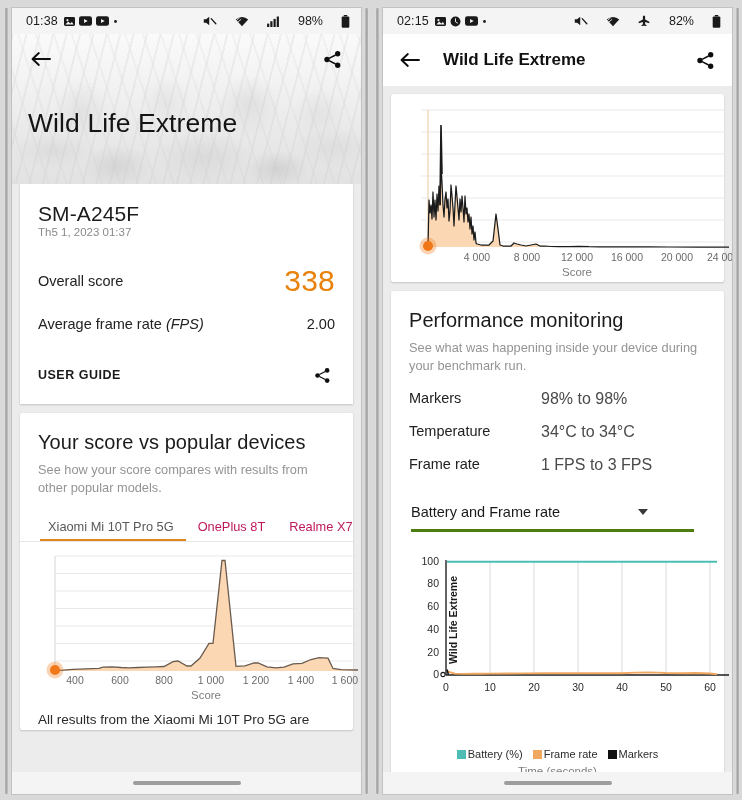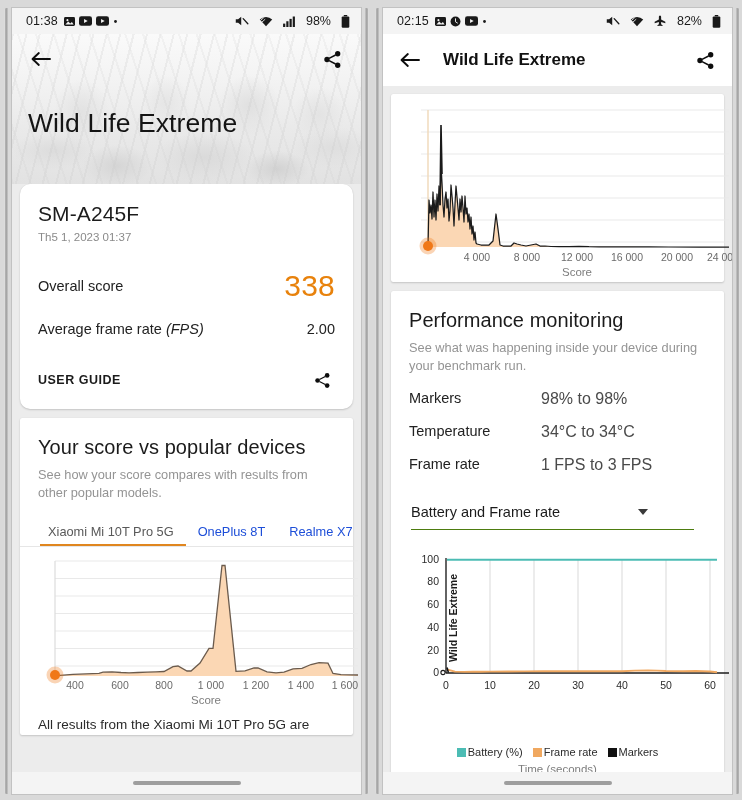--- a/index.html
+++ b/index.html
@@ -17,21 +17,21 @@
            background:linear-gradient(90deg,#c9c9c9,#9a9a9a,#f2f2f2);}
   .screen{position:relative;width:100%;height:100%;background:#ececec;
           overflow:hidden;box-shadow:0 0 0 1px #c2c2c2;}
 
   
   .statusbar{height:26px;background:#f4f4f4;display:flex;align-items:center;
              padding:0 11px 0 14px;box-sizing:border-box;font-size:12.5px;color:#111;}
   .sb-time{font-size:12.5px;letter-spacing:.1px;color:#1a1a1a;}
   .sb-icons-l{display:flex;align-items:center;gap:4px;margin-left:6px;}
   .sb-spacer{flex:1;}
-  .sb-icons-r{display:flex;align-items:center;gap:10px;}
+  .sb-icons-r{display:flex;align-items:center;gap:18px;}
   .sb-bat{font-size:12.5px;margin-left:1px;color:#1a1a1a;}
   .gi{display:inline-block;line-height:0;}
 
   
   .hero{position:relative;height:150px;overflow:hidden;background:#efefef;}
   .hero-img{position:absolute;inset:0;
      background:
       radial-gradient(ellipse 60px 26px at 12% 78%, #dcdcdc 0%, rgba(220,220,220,0) 70%),
       radial-gradient(ellipse 50px 30px at 30% 88%, #d5d5d5 0%, rgba(213,213,213,0) 70%),
       radial-gradient(ellipse 70px 34px at 55% 82%, #dadada 0%, rgba(218,218,218,0) 72%),
@@ -56,57 +56,57 @@
   
   .appbar{height:52px;background:#fff;display:flex;align-items:center;
           padding:0 14px 0 14px;gap:16px;}
   .appbar-title{font-size:17px;font-weight:bold;color:#111;flex:1;margin-left:4px;}
 
   
   .scroll{position:relative;height:calc(100% - 26px);overflow:hidden;background:#ececec;}
   .scroll.r{height:calc(100% - 26px - 52px);}
   .card{background:#fff;margin:0 8px 9px 8px;border-radius:2px;
         box-shadow:0 1px 2px rgba(0,0,0,.16),0 0 1px rgba(0,0,0,.10);}
-  .card.flush{margin-top:0;border-radius:10px;}
+  .card.flush{margin-top:0;border-radius:0;}
   .card.firstr{margin-top:8px;}
 
   .pad{padding:18px 18px 16px 18px;}
 
   .dev-name{font-size:21px;color:#1b1b1b;letter-spacing:.1px;}
-  .dev-date{font-size:11.5px;color:#8a8a8a;margin-top:5px;}
+  .dev-date{font-size:11.5px;color:#8a8a8a;}
   .row{display:flex;align-items:baseline;justify-content:space-between;}
   .row-lbl{font-size:14.5px;color:#222;}
   .row-val{font-size:14.5px;color:#222;}
   .score-row{margin-top:28px;align-items:center;}
   .score-val{font-size:30px;color:#e8820c;line-height:1;letter-spacing:.2px;}
   .fps-row{margin-top:20px;}
   .guide-row{margin-top:30px;display:flex;align-items:center;justify-content:space-between;}
   .guide-lbl{font-size:12.5px;font-weight:bold;color:#1b1b1b;letter-spacing:.5px;}
 
   .h2{font-size:20px;color:#1b1b1b;letter-spacing:.05px;}
   .sub{font-size:12.8px;color:#949494;line-height:1.42;margin-top:7px;}
 
   .tabs{display:flex;gap:0;margin-top:22px;padding-left:2px;}
-  .tab{font-size:12.8px;color:#1d4ed8;padding:0 12px 7px 12px;position:relative;
+  .tab{font-size:12.8px;color:#be185d;padding:0 12px 7px 12px;position:relative;
        cursor:pointer;white-space:nowrap;}
   .tab:first-child{padding-left:8px;}
   .tab.active{color:#595959;}
   .tab.active:after{content:"";position:absolute;left:0;right:0;bottom:0;height:2.5px;
                     background:#e0861f;}
 
   .divider-h{height:1px;background:#e6e6e6;margin:0 0 0 0;}
 
   .foot-txt{font-size:13.5px;color:#2b2b2b;padding:6px 18px 0 18px;line-height:1.35;}
 
   
   .perf-row{display:flex;margin-top:15px;}
   .perf-k{width:132px;font-size:14.5px;color:#222;}
   .perf-v{font-size:16px;color:#4a4a4a;}
 
-  .select{margin:30px 12px 0 2px;padding-bottom:9px;border-bottom:1px solid #4d7c0f;
+  .select{margin:30px 12px 0 2px;padding-bottom:9px;border-bottom:3px solid #4d7c0f;
           display:flex;align-items:center;cursor:pointer;}
   .select-val{font-size:14.5px;color:#1b1b1b;flex:1;}
   .caret{width:0;height:0;border-left:5.5px solid transparent;border-right:5.5px solid transparent;
          border-top:6.5px solid #3a3a3a;margin-right:46px;}
 
   
   .legend{display:flex;align-items:center;justify-content:center;gap:10px;margin-top:4px;}
   .lg{display:flex;align-items:center;gap:2px;font-size:11px;color:#2b2b2b;}
   .sw{width:9px;height:9px;display:inline-block;}
   .axis-cap{text-align:center;font-size:11.5px;color:#7d7d7d;margin-top:5px;}

